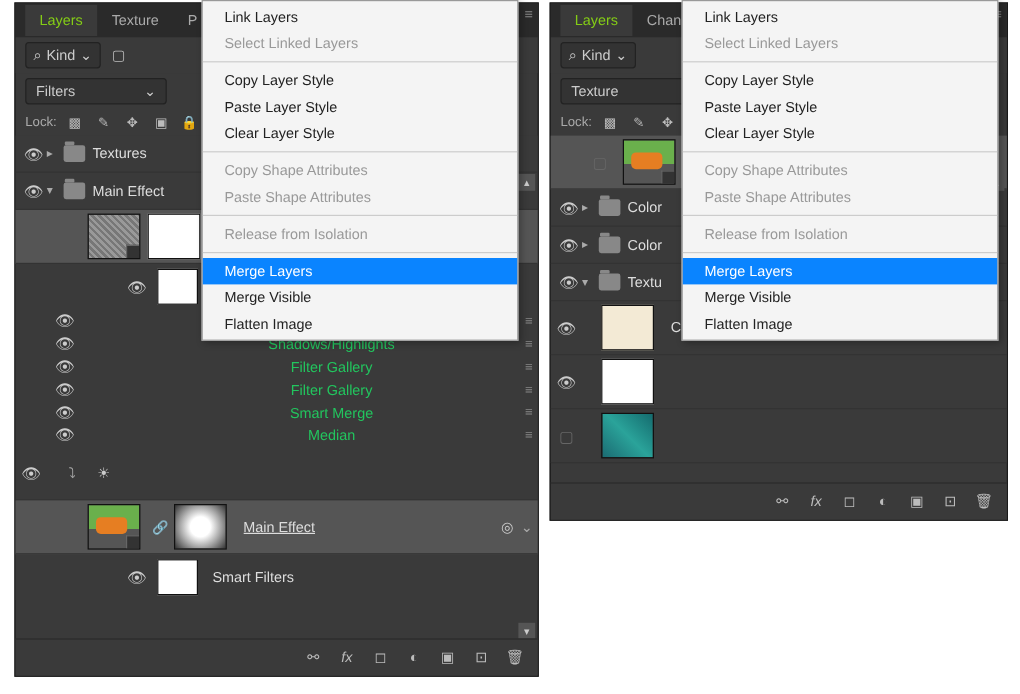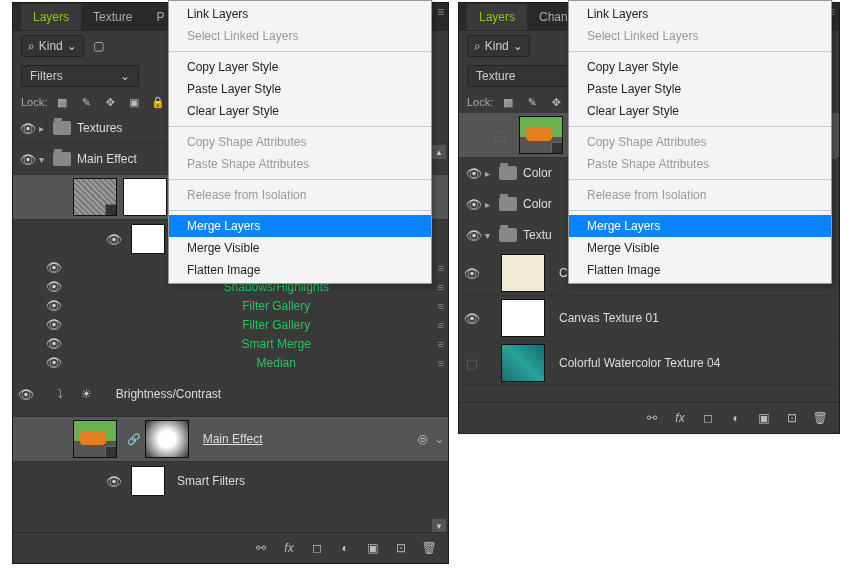--- a/index.html
+++ b/index.html
@@ -142,21 +142,20 @@
     <div class="filter-line">
         <span class="eye" style="margin-left:-70px;margin-right:50px">👁</span>
         <span class="name">Median</span>
         <span class="slider">≡</span>
       </div>
 
     <div class="layer-row tall" style="padding-left:40px">
       <span class="eye" style="margin-left:-38px;margin-right:20px">👁</span>
       <span style="margin-right:18px;color:#aaa">⤵</span>
       <span style="margin-right:24px;color:#ccc">☀</span>
-      <span class="layer-name">Brightness/Contrast</span>
     </div>
 
     <div class="layer-row tall selected" style="padding-left:60px">
       <div class="thumb car">
           <div class="corner"></div>
         </div>
       <span class="link-icon">🔗</span>
       <div class="thumb mask-cloud"></div>
       <span class="layer-name underline" style="margin-left:8px">Main Effect</span>
       <span style="color:#ccc;margin-right:6px">◎</span>
@@ -241,26 +240,24 @@
     </div>
 
     <div class="layer-row tall" style="padding-left:40px">
       <span class="eye" style="margin-left:-38px;margin-right:18px">👁</span>
       <div class="thumb cream"></div>
       <span class="layer-name" style="margin-left:8px">Canvas Texture 02</span>
     </div>
     <div class="layer-row tall" style="padding-left:40px">
       <span class="eye" style="margin-left:-38px;margin-right:18px">👁</span>
       <div class="thumb mask-white"></div>
-      <span class="layer-name" style="margin-left:8px">Canvas Texture 01</span>
     </div>
     <div class="layer-row tall" style="padding-left:40px">
       <span class="eye" style="margin-left:-38px;margin-right:18px;color:#666">▢</span>
       <div class="thumb watercolor"></div>
-      <span class="layer-name" style="margin-left:8px">Colorful Watercolor Texture 04</span>
     </div>
   </div>
 
   <div class="panel-footer">
     <span class="icon-btn">⚯</span>
     <span class="icon-btn" style="font-style:italic">fx</span>
     <span class="icon-btn">◻</span>
     <span class="icon-btn">◐</span>
     <span class="icon-btn">▣</span>
     <span class="icon-btn">⊡</span>

